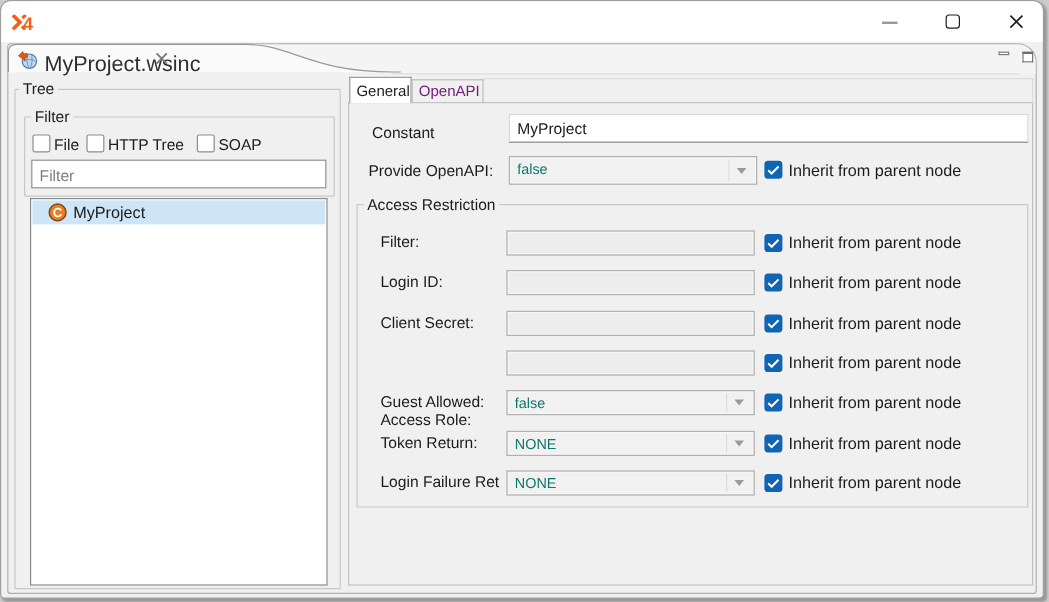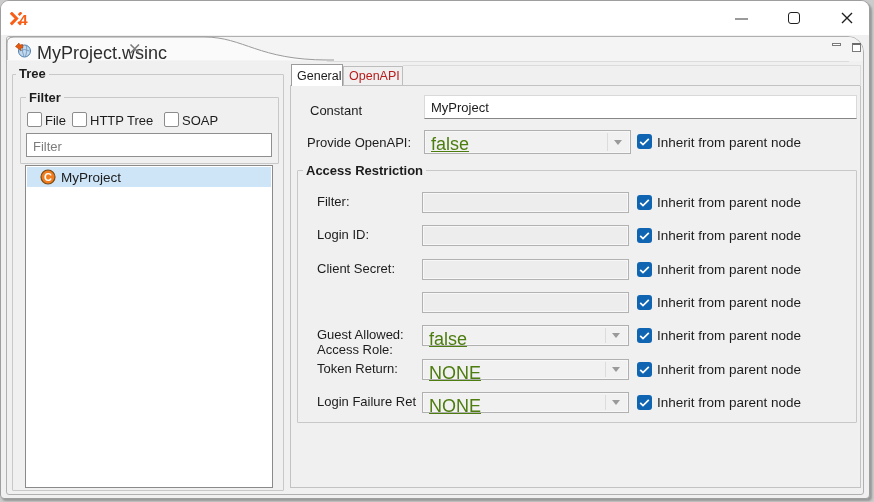--- a/index.html
+++ b/index.html
@@ -20,45 +20,45 @@
   #tabsvg { position:absolute; left:-1px; top:-1px; }
   #tabicon { position:absolute; left:8px; top:4px; }
   #tabtitle { position:absolute; left:30px; top:6px; font-size:18px; color:#2e2e2e; }
   #tabclose { position:absolute; left:122px; top:6px; }
   #stripline { position:absolute; left:320px; top:23.5px; width:522px; height:1px; background:#dcdcdc; }
   #vmin { position:absolute; left:825px; top:6px; width:9px; height:3px; border:1px solid #7a7a7a; background:#fff; }
   #vmax { position:absolute; left:845px; top:5.5px; width:9px; height:9px; border:1px solid #7a7a7a; border-top:2.5px solid #6b6b6b; background:#fff; }
 
   
   .group { position:absolute; border:1px solid #c8c8c8; border-radius:1px; }
-  .legend { position:absolute; background:#f0f0f0; padding:0 3px; font-size:13px; color:#1c1c1c; white-space:nowrap;font-weight:bold; }
+  .legend { position:absolute; background:#f0f0f0; padding:0 3px; font-size:13px; color:#1c1c1c; white-space:nowrap; }
   .cb { position:absolute; width:15px; height:15px; background:#fff; border:1px solid #8c8c8c; border-radius:2px; }
   .cblabel { position:absolute; font-size:13px; color:#1c1c1c; white-space:nowrap; }
   #list { position:absolute; left:19px; top:91px; width:248px; height:323px; background:#fff; border:1px solid #8a8a8a; }
   #listsel { position:absolute; left:1px; top:1px; right:1px; height:20px; background:#cde5f7; }
   #treeicon { position:absolute; left:13px; top:2px; }
   #listsel span { position:absolute; left:34px; top:3px; font-size:13.5px; color:#1c1c1c; }
 
   
   #pane { position:absolute; left:289px; top:84px; width:571px; height:403px; border:1px solid #c2c2c2; background:#f0f0f0; }
   #tabGen { position:absolute; left:290px; top:63px; width:52px; height:22px; background:#fff;
             border:1px solid #9c9c9c; border-bottom:none; z-index:3; font-size:12.5px; color:#1c1c1c; }
   #tabGen span { position:absolute; left:5px; top:4px; }
   #tabOpen { position:absolute; left:342px; top:65px; width:60px; height:19px; background:#f0f0f0;
-             border:1px solid #bdbdbd; border-bottom:none; z-index:2; font-size:12.5px; color:#b91c1c; }
+             border:1px solid #bdbdbd; border-bottom:none; z-index:2; font-size:12.5px; color:#701a75; }
   #tabOpen span { position:absolute; left:5px; top:2px; }
   #hdrline { position:absolute; left:402px; top:64px; width:458px; height:1px; background:#dcdcdc; }
 
   .lbl { position:absolute; font-size:13px; color:#1c1c1c; white-space:nowrap; }
   .txt { position:absolute; background:#fff; border:1px solid #d9d9d9; border-bottom:1px solid #868686; }
   .txt span { position:absolute; left:6px; top:4px; font-size:13px; color:#1b1b1b; }
   .dis { position:absolute; background:#ededed; border:1px solid #b2b2b2; box-shadow:inset 0 0 0 1px #f7f7f7; }
   .combo { position:absolute; background:#f1f1f1; border:1px solid #b0b0b0; box-shadow:inset 0 0 0 1px #f7f7f7; }
   .combo u { position:absolute; right:22px; top:2px; bottom:2px; width:1px; background:#dcdcdc; }
-  .combo span { position:absolute; left:6px; top:3px; font-size:18px; color:#4d7c0f;text-decoration:underline; }
+  .combo span { position:absolute; left:6px; top:3px; font-size:12px; color:#0f766e; }
   .combo i { position:absolute; right:8px; top:9px; width:0; height:0;
              border-left:4.5px solid transparent; border-right:4.5px solid transparent; border-top:5.5px solid #9a9a9a; }
   .chk { position:absolute; width:15px; height:15px; background:#1065b3; border-radius:3px; }
   .inh { position:absolute; font-size:13.5px; color:#1c1c1c; white-space:nowrap; }
 </style>
 </head>
 <body>
 <div id="win">
   <div id="titlebar">
     <svg id="logosvg" width="21" height="14" viewBox="0 0 21 14" style="position:absolute;left:8.5px;top:11px;">

